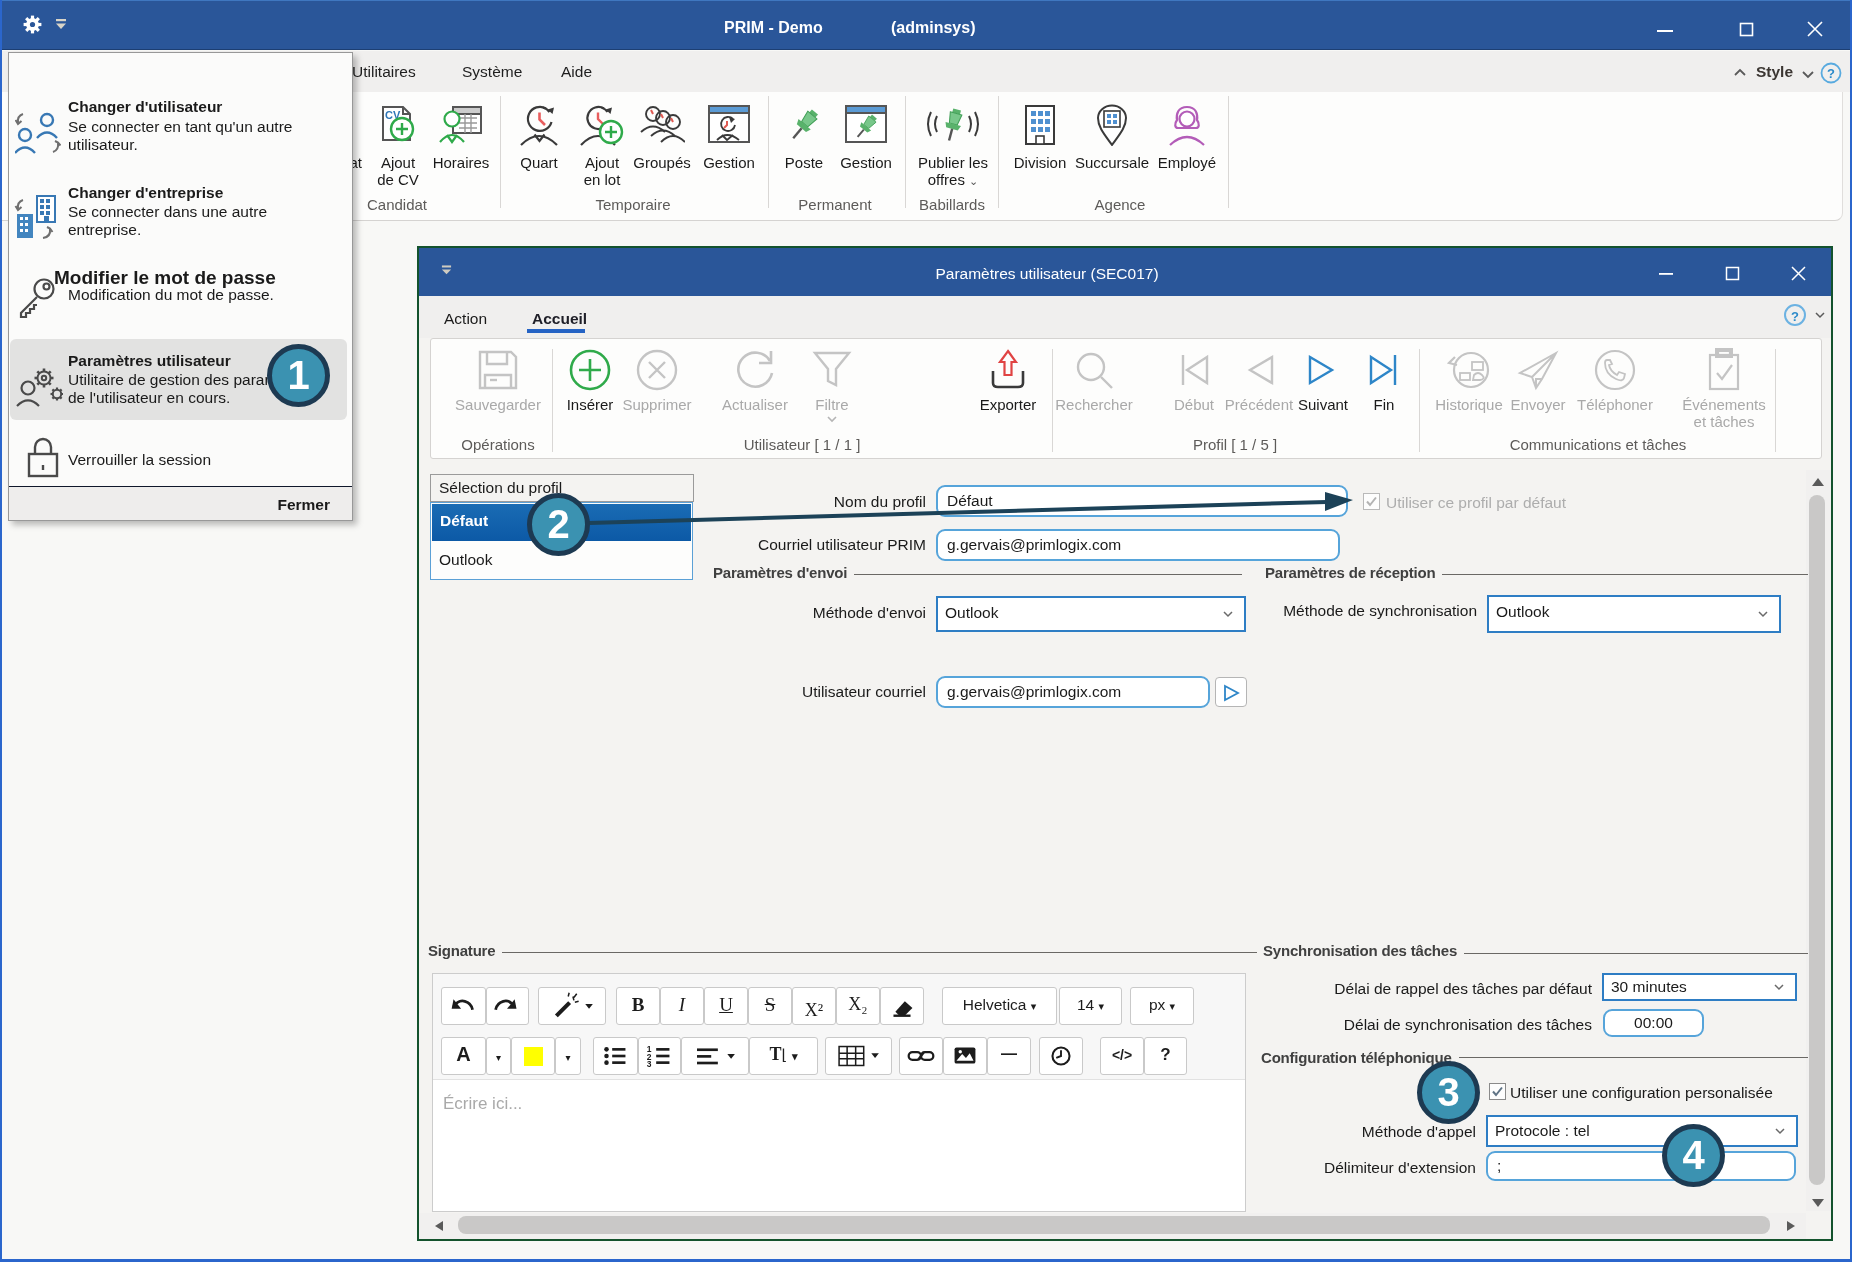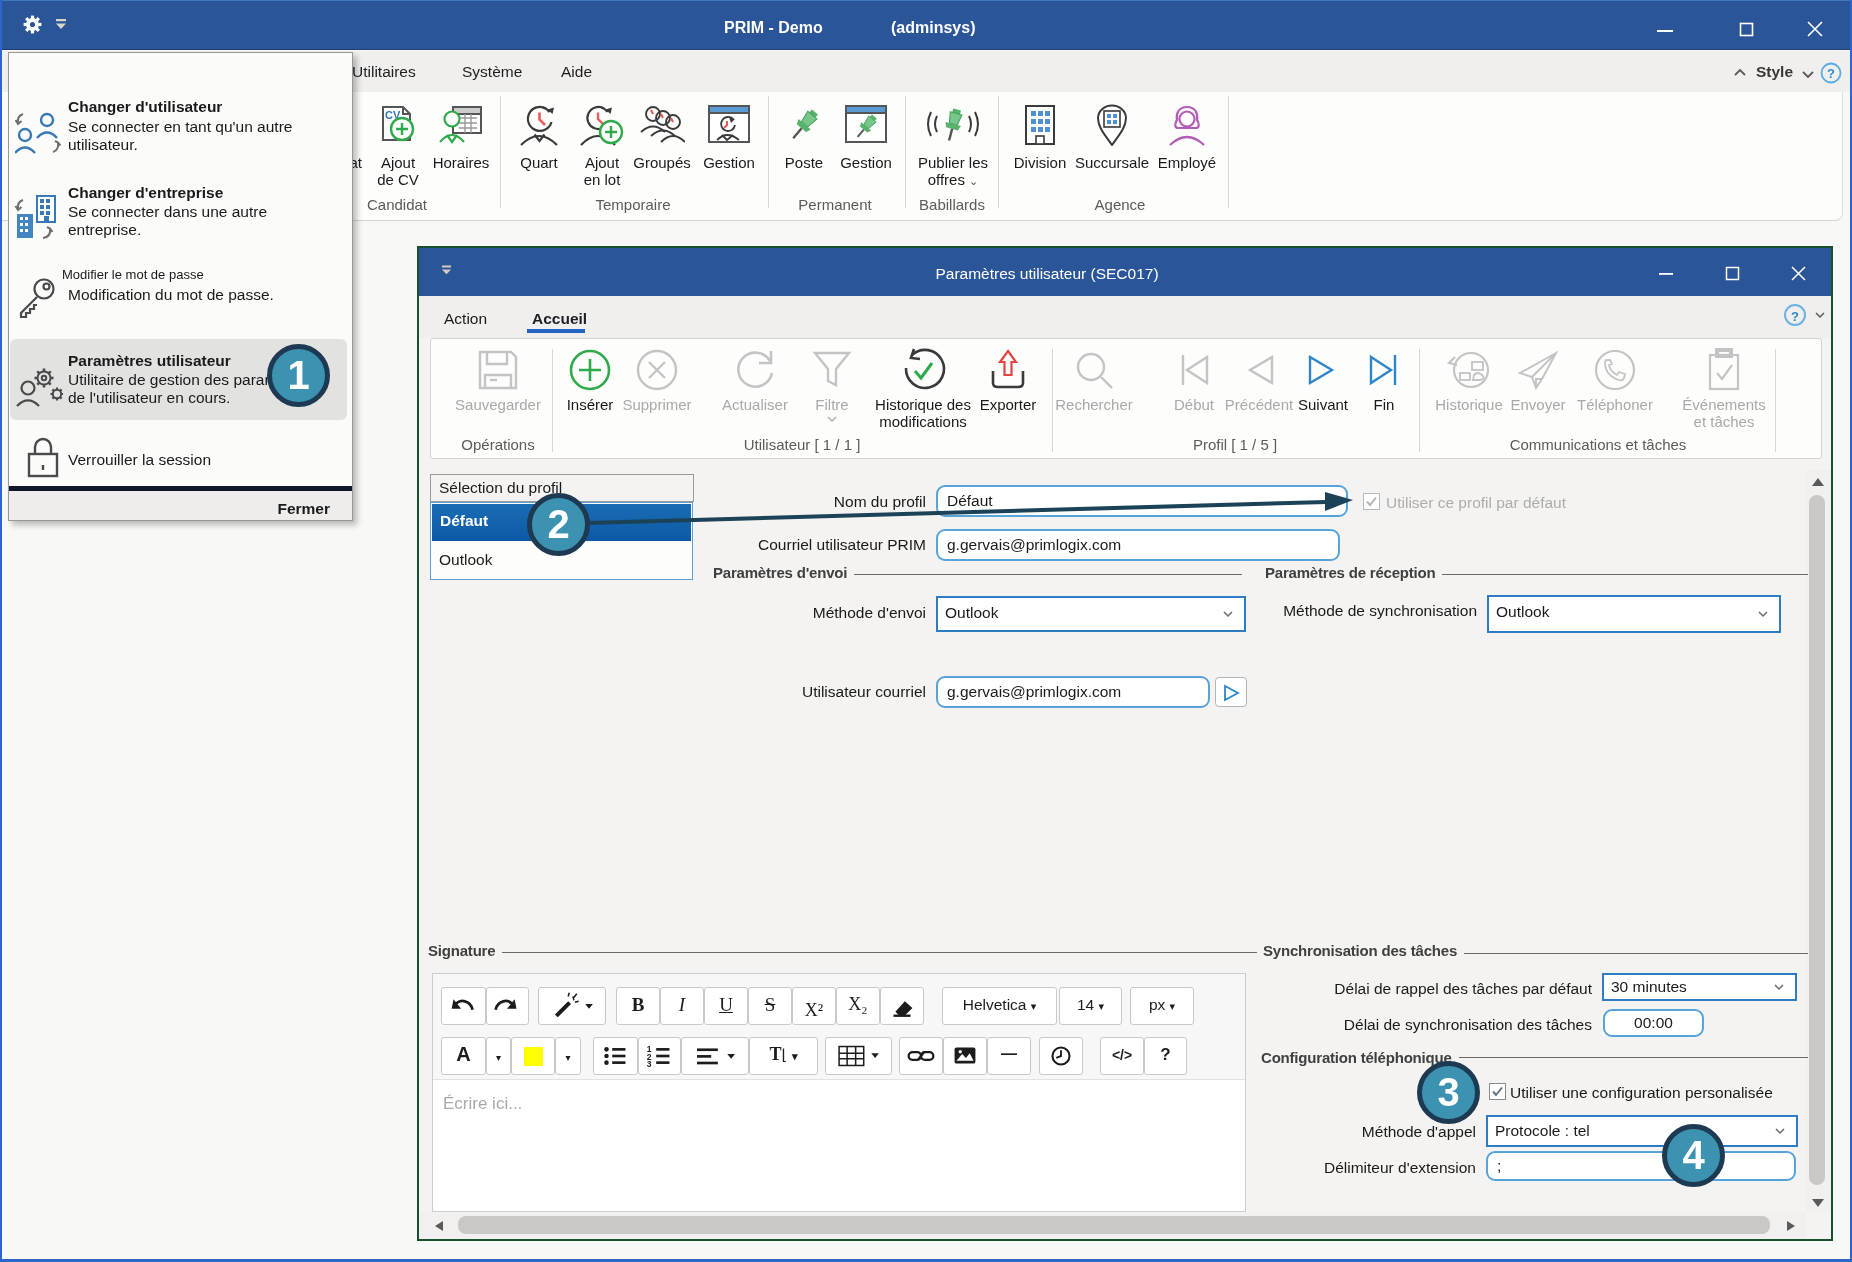--- a/index.html
+++ b/index.html
@@ -24,21 +24,21 @@
 .rit svg { display:block; margin:0 auto; }
 .rit .lb { position:absolute; top:50px; left:-10px; right:-10px; }
 .rgl { position:absolute; top:104px; text-align:center; color:#5d5b59; font-size:15px; }
 .rsep { position:absolute; top:4px; height:112px; width:1px; background:#d9d7d5; }
 
 
 #menu { position:absolute; left:8px; top:52px; width:345px; height:469px; background:#fbfbfa; border:1px solid #989898; box-shadow:4px 4px 6px rgba(0,0,0,0.25); z-index:40; }
 #menu .hdr { position:absolute; left:0; top:0; width:100%; height:34px; background:#ececeb; border-bottom:1px solid #d5d5d5; }
 #menu .hdrtab { position:absolute; left:4px; top:0; width:90px; height:34px; background:#fbfbfa; border-right:1px solid #d5d5d5; }
 #menu .hdr span { position:absolute; left:17px; top:7px; font-size:16.5px; color:#1a1a1a; }
-#menu .ftr { position:absolute; left:0; top:433px; width:343px; height:34px; background:#eeedec; border-top:5px solid #0f172a; }
+#menu .ftr { position:absolute; left:0; top:433px; width:343px; height:34px; background:#eeedec; border-top:1px solid #0f172a; }
 #menu .ftr span { position:absolute; right:22px; top:9px; font-weight:bold; font-size:15.5px; }
 .hilite { position:absolute; background:#e2e2e1; border-radius:6px; }
 
 
 #dialog { position:absolute; left:417px; top:246px; width:1416px; height:995px; background:#f4f3f1; border:2px solid #14532d; z-index:10; }
 #dlgtitle { position:absolute; left:0; top:0; width:100%; height:48px; background:#2a5699; }
 #dlgtitle .ttl2 { position:absolute; left:-78px; width:100%; text-align:center; top:17px; color:#fff; font-size:15.5px; }
 #dlgtabs { position:absolute; left:0; top:48px; width:100%; height:42px; background:#f0efee; }
 #dlgribbon { position:absolute; left:11px; top:90px; width:1392px; height:121px; background:#fdfdfc; border:1px solid #d5d3d1; border-radius:3px; }
 .dit { position:absolute; top:8px; text-align:center; font-size:15px; line-height:17px; color:#1a1a1a; }
@@ -367,28 +367,20 @@
       </div>
       <div class="dit dis" style="left:370px;width:62px">
         <svg width="46" height="46" viewBox="0 0 46 46">
             <path d="M6 6 L40 6 L27 22 L27 38 L19 34 L19 22 Z" fill="none" stroke="#c4c4c4" stroke-width="2.4"></path>
           </svg>
         Filtre
         <svg width="12" height="8" style="margin-top:2px">
             <path d="M2 2 L6 6 L10 2" stroke="#b5b5b5" stroke-width="1.6" fill="none"></path>
           </svg>
       </div>
-      <div class="dit" style="left:417px;width:150px">
-        <svg width="50" height="46" viewBox="0 0 50 46">
-            <path d="M14 8 A19 19 0 1 1 8 21" fill="none" stroke="#3a3a3a" stroke-width="2.6"></path>
-            <path d="M16 2 L13 11 L22 12" fill="none" stroke="#3a3a3a" stroke-width="2.6"></path>
-            <path d="M17 24 L23 31 L34 16" fill="none" stroke="#2faa4a" stroke-width="3"></path>
-          </svg>
-        Historique des<br>modifications
-      </div>
       <div class="dit" style="left:537px;width:80px">
         <svg width="46" height="46" viewBox="0 0 46 46">
             <path d="M8 24 L8 36 Q8 40 13 40 L33 40 Q38 40 38 36 L38 24" fill="none" stroke="#3a3a3a" stroke-width="2.6"></path>
             <path d="M23 4 L31 15 L26.5 15 L26.5 28 L19.5 28 L19.5 15 L15 15 Z" fill="none" stroke="#e04343" stroke-width="2.2"></path>
           </svg>
         Exporter
       </div>
       <div class="dsep" style="left:621px"></div>
 
       <div class="dit dis" style="left:608px;width:110px">
@@ -702,21 +694,21 @@
       <div class="abs" style="left:59px;top:131px;font-weight:bold;font-size:15.5px">Changer d'entreprise</div>
       <div class="abs" style="left:59px;top:150px;font-size:15.5px;line-height:18px">Se connecter dans une autre<br>entreprise.</div>
 
       <svg class="abs" style="left:6px;top:223px" width="44" height="44" viewBox="0 0 44 44">
           <g fill="none" stroke="#4a4a4a" stroke-width="2.2">
             <circle cx="29" cy="13" r="9.5"></circle>
             <circle cx="31.5" cy="10.5" r="3"></circle>
             <path d="M22 21 L6 37 L6 41 L11 41 L11 37 L15 37 L15 33 L19 33 L19 29 L22 29"></path>
           </g>
         </svg>
-      <div class="abs" style="left:53px;top:214px;font-weight:normal;font-size:13px">Modifier le mot de passe</div>
+      <div class="abs" style="left:45px;top:214px;font-weight:bold;font-size:19px">Modifier le mot de passe</div>
       <div class="abs" style="left:59px;top:233px;font-size:15.5px">Modification du mot de passe.</div>
 
       <svg class="abs" style="left:6px;top:307px" width="48" height="48" viewBox="0 0 48 48">
           <g fill="none" stroke="#4a4a4a" stroke-width="2.2">
             <circle cx="13" cy="28" r="6.5"></circle>
             <path d="M2 46 Q13 35 24 46"></path>
           </g>
           <g fill="none" stroke="#4a4a4a" stroke-width="2">
             <circle cx="29" cy="18" r="6.5"></circle>
             <circle cx="29" cy="18" r="2.2"></circle>

